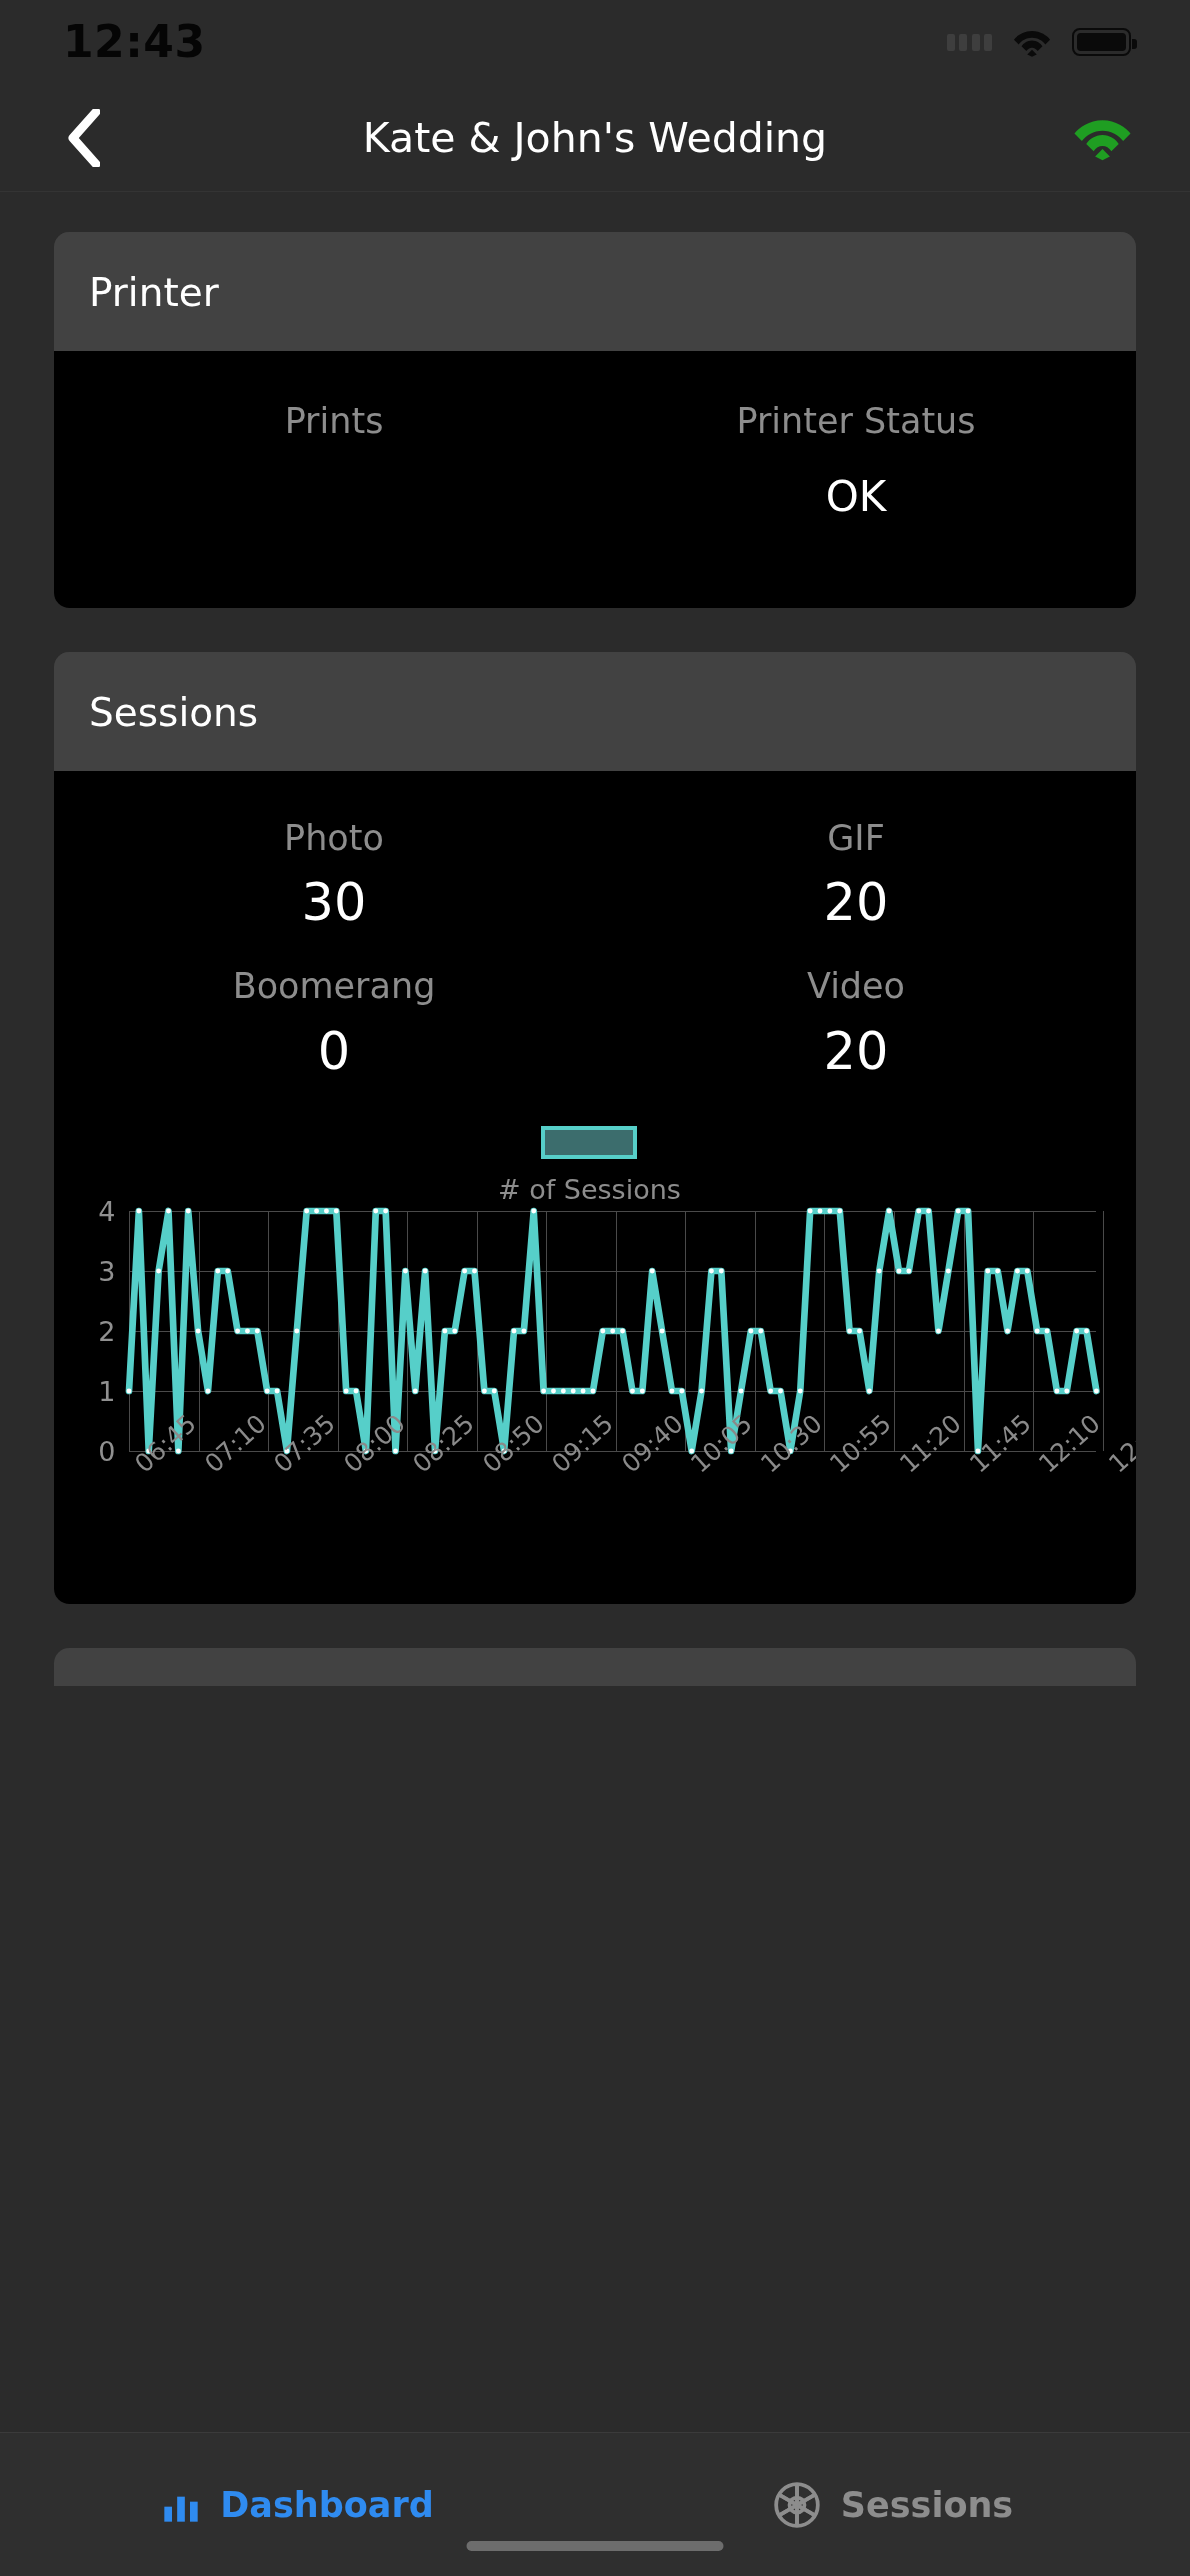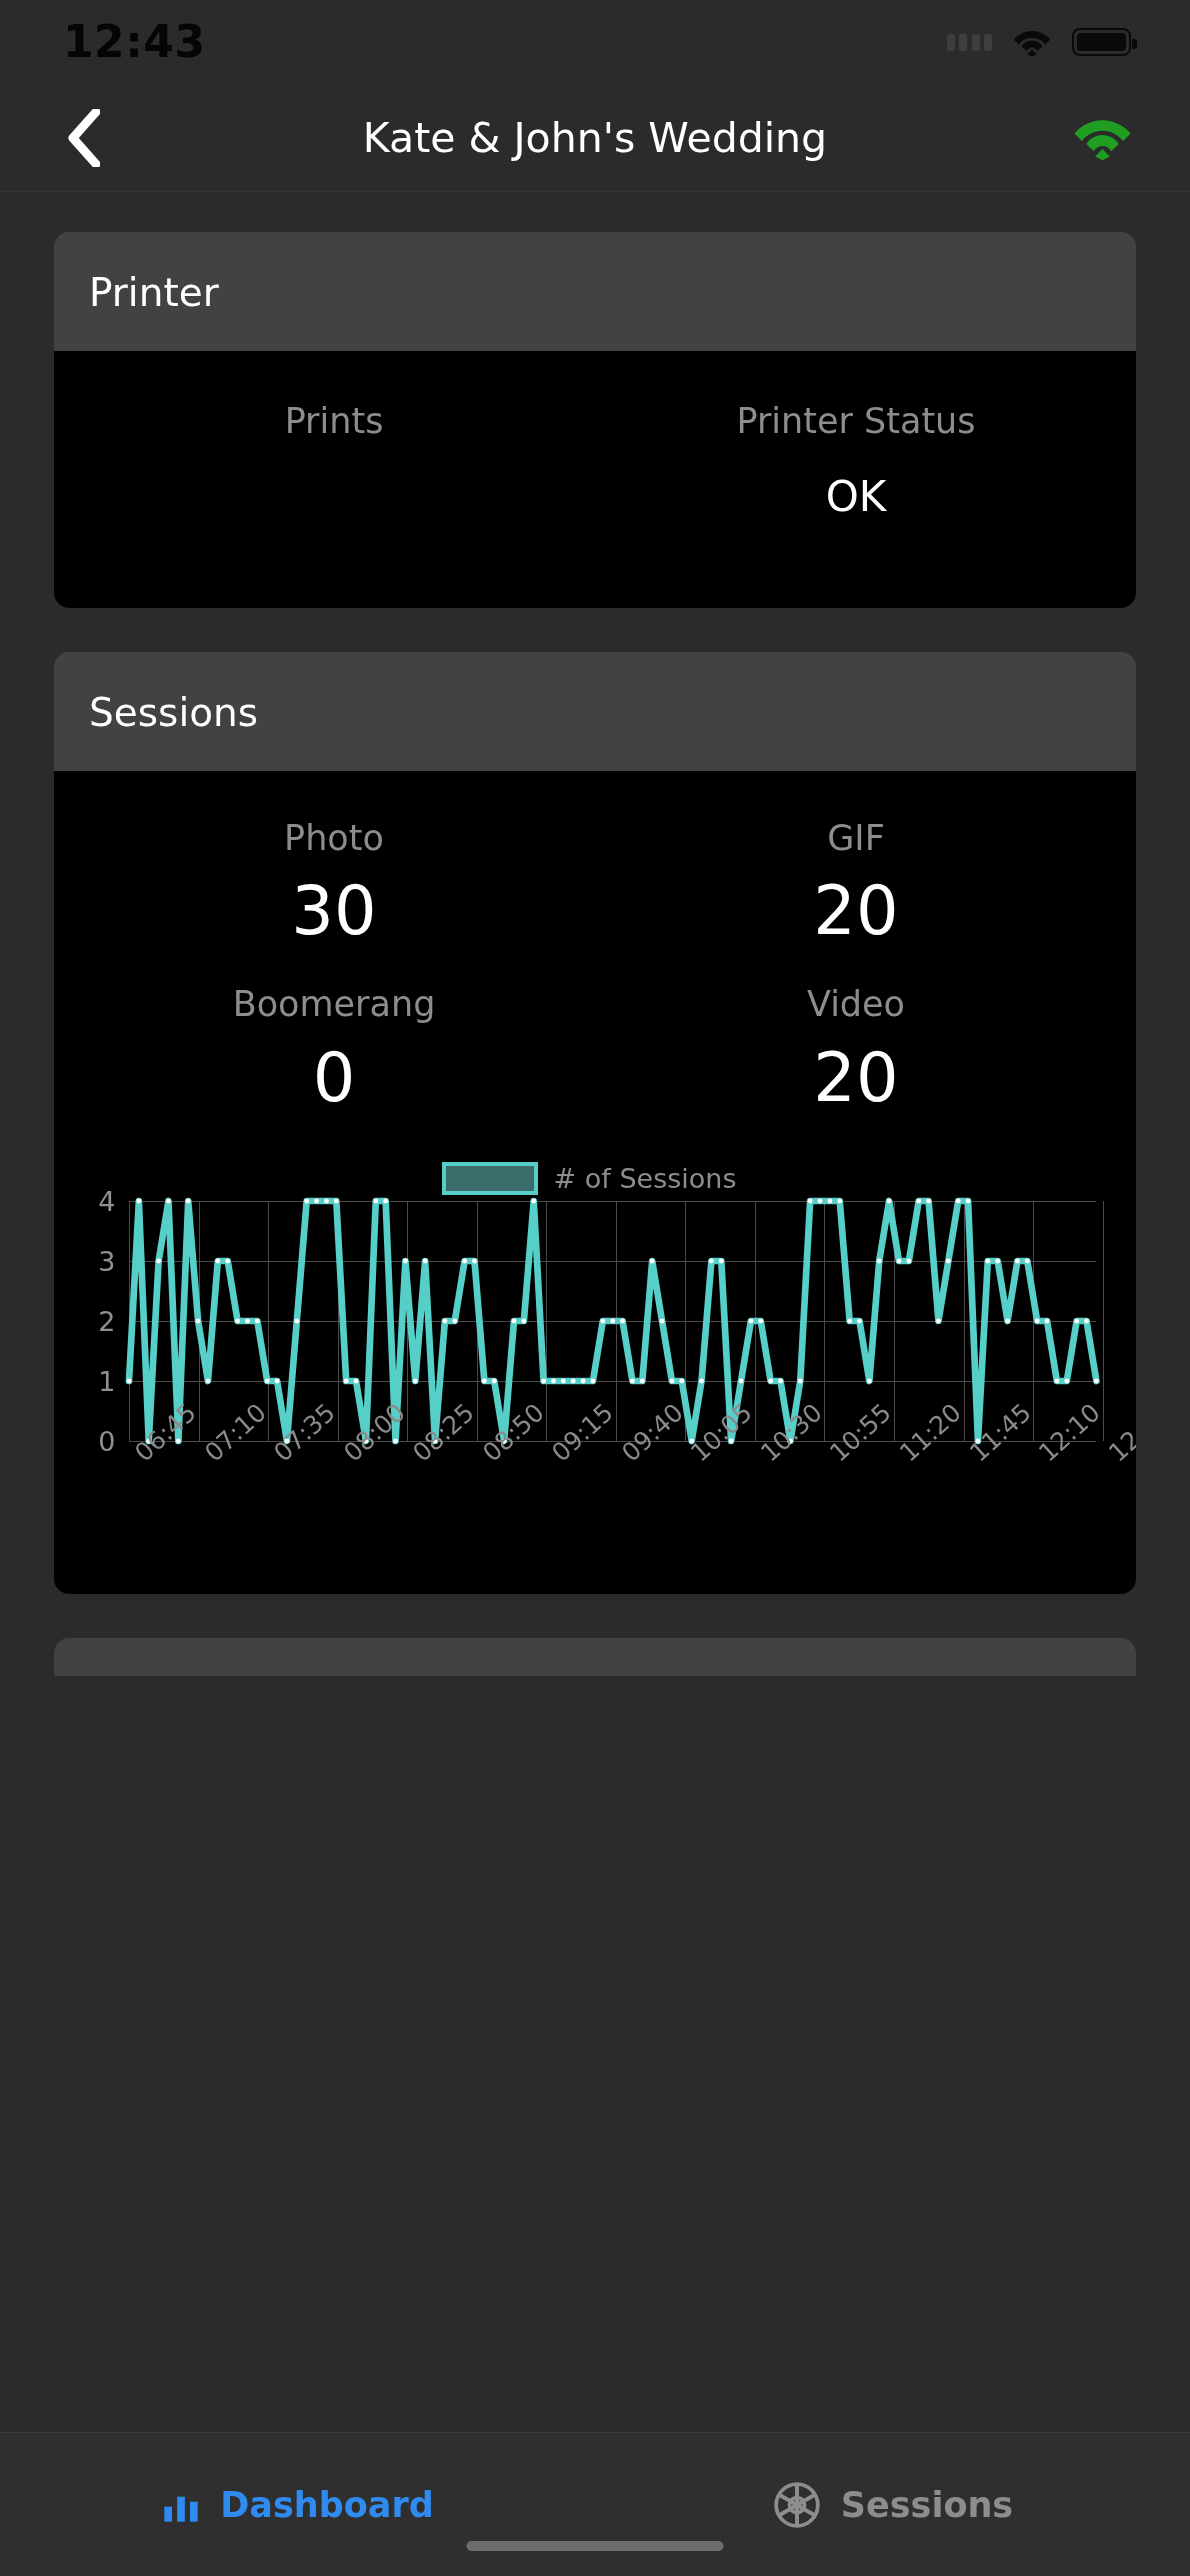--- a/index.html
+++ b/index.html
@@ -34,33 +34,33 @@
   .card { background:#383838; border-radius:15.3px; overflow:hidden; }
   .card-head { background:#424242; padding:38px 35px 36px 35px; }
   .card-head h2 { color:#ffffff; font-size:39px; font-weight:400; }
   .card-body { background:#000000; padding:33px 19px 38px 19px; }
 
   .stat-grid { display:flex; flex-wrap:wrap; }
   .stat-cell { width:50%; text-align:center; padding:11.5px 0 21px 0; }
   .stat-label { color:#8d8d8d; font-size:35px; font-weight:400; line-height:1.3; }
   .stat-value { color:#ffffff; font-weight:400; line-height:1.12; margin-top:13.4px; }
   .v-xl { font-size:88px; }
-  .v-lg { font-size:67px; }
+  .v-lg { font-size:51px; }
   .v-md { font-size:42px; margin-top:29px; }
   .v-sub { font-size:40px; vertical-align:baseline; margin-left:11.5px; }
 
   .printer-body { padding-top:36px; padding-bottom:67px; }
   .printer-body .stat-value.v-xl { margin-top:9.6px; }
 
   .card-gap { height:44px; }
   .top-gap { height:40px; }
 
   
   .chart-wrap { padding:25px 17px 0 5.8px; }
-  .legend { display:flex; align-items:center; justify-content:center; gap:15.3px; margin-bottom:5.8px; }
+  .legend { display:flex; align-items:center; justify-content:center; gap:15.3px; margin-bottom:5.8px;flex-direction:column; }
   .legend-swatch { width:96px; height:33px; background:#3c6d6d; border:4.8px solid #56cfc9; box-sizing:border-box; }
   .legend-text { color:#8d8d8d; font-size:27px; }
   .plot { position:relative; height:240px; margin-left:50px; margin-right:3.8px; }
   .plot .gridline { position:absolute; left:0; right:0; height:1px; background:#4a4a4a; }
   .plot .ytick { position:absolute; right:100%; margin-right:13.4px; transform:translateY(-50%); color:#909090; font-size:27px; line-height:1; }
   .plot .vgrid { position:absolute; top:0; bottom:0; width:1px; background:#4a4a4a; }
   .plot svg { position:absolute; inset:0; width:100%; height:100%; overflow:visible; }
   .xaxis { position:relative; margin-left:50px; margin-right:3.8px; height:115px; }
   .xlab { position:absolute; top:5.8px; color:#8a8a8a; font-size:25px; transform:rotate(-42deg); transform-origin:left top; white-space:nowrap; }
 

